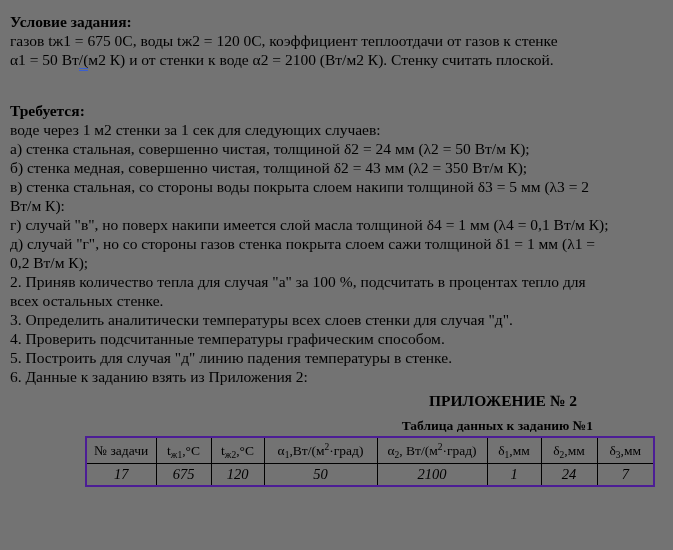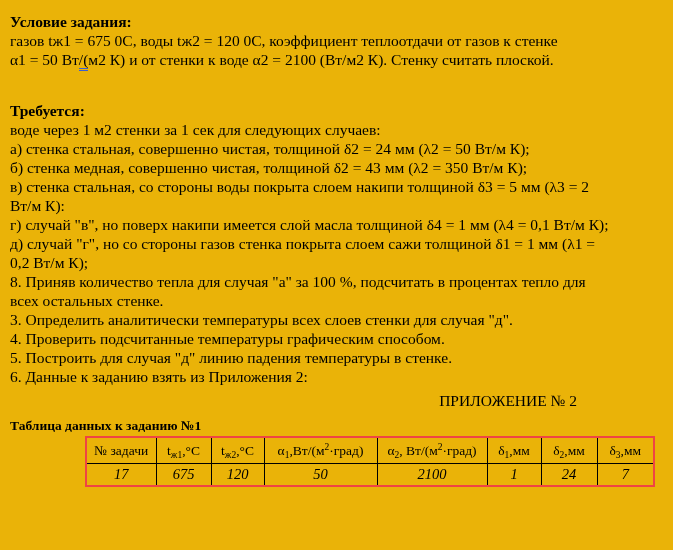--- a/index.html
+++ b/index.html
@@ -1,21 +1,21 @@
 <!DOCTYPE html>
 <html><head>
 <meta charset="utf-8">
 <style>
   html, body { margin: 0; padding: 0; background: #ffffff; }
   .page {
     position: relative;
     width: 673px;
     height: 550px;
     box-sizing: border-box;
-    background: #eab308;
+    background: #737373;
     color: #000000;
     font-family: "Liberation Serif", "DejaVu Serif", serif;
     font-size: 15.5px;
     padding: 12px 8px 0 10px;
     overflow: hidden;
   }
   .heading {
     font-weight: bold;
     line-height: 19px;
     white-space: nowrap;
@@ -23,40 +23,41 @@
   .tasks-heading { margin-top: 32px; }
   .textline {
     line-height: 19px;
     white-space: nowrap;
   }
   .grammar-mark {
     border-bottom: 3px double #3b5fd0;
   }
   .appendix-title {
     margin-top: 5px;
-    font-weight: normal;
+    font-weight: bold;
     font-size: 15.5px;
     line-height: 19px;
     text-align: right;
     padding-right: 88px;
   }
   .table-caption {
     margin-top: 8px;
     font-weight: bold;
     font-size: 13.5px;
     line-height: 15px;
+    text-align: right;
     padding-right: 72px;
   }
   table.data-table {
     border-collapse: collapse;
     table-layout: fixed;
     margin-left: 75px;
     margin-top: 3px;
     width: 568px;
-    border: 2px solid #ef4444;
+    border: 2px solid #4c1d95;
   }
   table.data-table th, table.data-table td {
     border: 1px solid #000000;
     text-align: center;
     vertical-align: middle;
     padding: 0 2px;
     overflow: hidden;
   }
   table.data-table th {
     font-weight: normal;
@@ -83,21 +84,21 @@
 
   <div class="heading tasks-heading">Требуется:</div>
   <div class="textline">воде через 1 м2 стенки за 1 сек для следующих случаев:</div>
   <div class="textline">а) стенка стальная, совершенно чистая, толщиной δ2 = 24 мм (λ2 = 50 Вт/м К);</div>
   <div class="textline">б) стенка медная, совершенно чистая, толщиной δ2 = 43 мм (λ2 = 350 Вт/м К);</div>
   <div class="textline">в) стенка стальная, со стороны воды покрыта слоем накипи толщиной δ3 = 5 мм (λ3 = 2</div>
   <div class="textline">Вт/м К):</div>
   <div class="textline">г) случай "в", но поверх накипи имеется слой масла толщиной δ4 = 1 мм (λ4 = 0,1 Вт/м К);</div>
   <div class="textline">д) случай "г", но со стороны газов стенка покрыта слоем сажи толщиной δ1 = 1 мм (λ1 =</div>
   <div class="textline">0,2 Вт/м К);</div>
-  <div class="textline">8. Приняв количество тепла для случая "а" за 100 %, подсчитать в процентах тепло для</div>
+  <div class="textline">2. Приняв количество тепла для случая "а" за 100 %, подсчитать в процентах тепло для</div>
   <div class="textline">всех остальных стенке.</div>
   <div class="textline">3. Определить аналитически температуры всех слоев стенки для случая "д".</div>
   <div class="textline">4. Проверить подсчитанные температуры графическим способом.</div>
   <div class="textline">5. Построить для случая "д" линию падения температуры в стенке.</div>
   <div class="textline">6. Данные к заданию взять из Приложения 2:</div>
 
   <div class="appendix-title">ПРИЛОЖЕНИЕ № 2</div>
   <div class="table-caption">Таблица данных к заданию №1</div>
 
   <table class="data-table">

